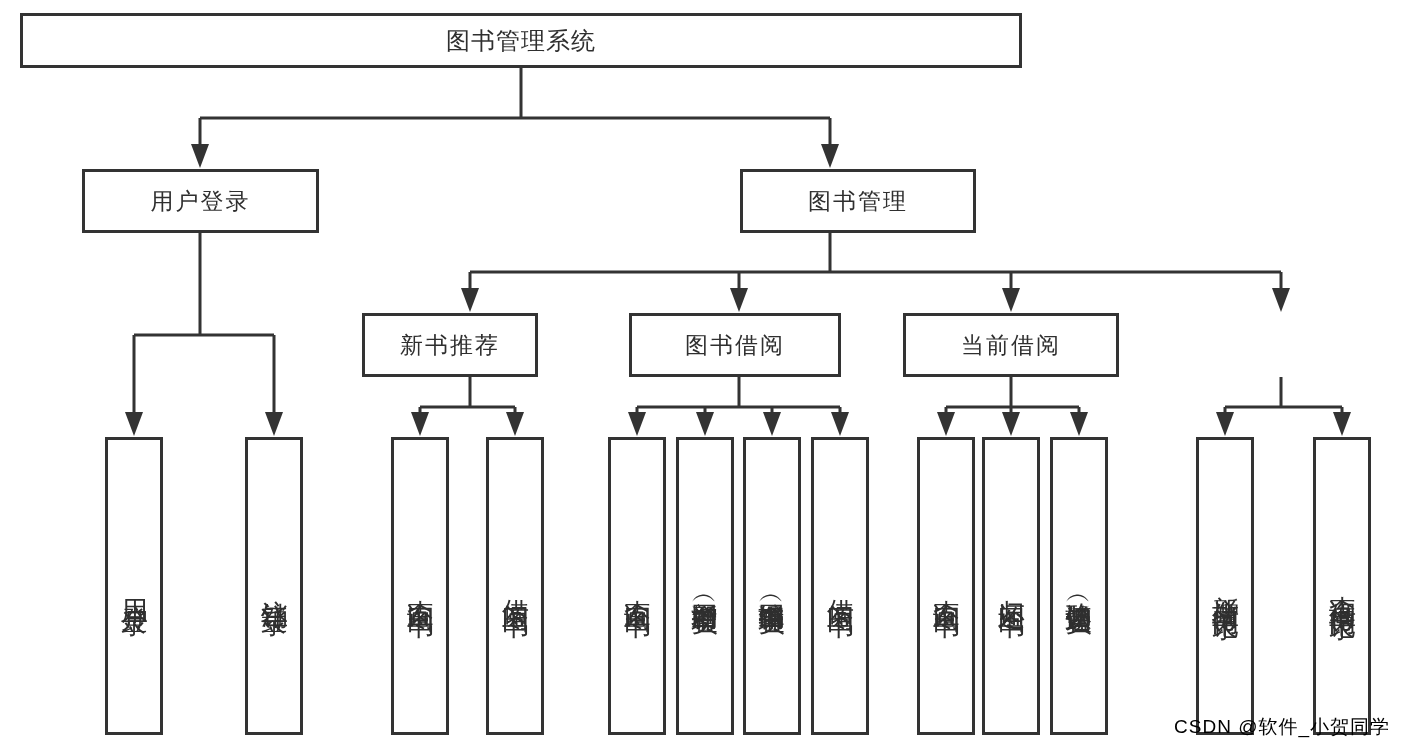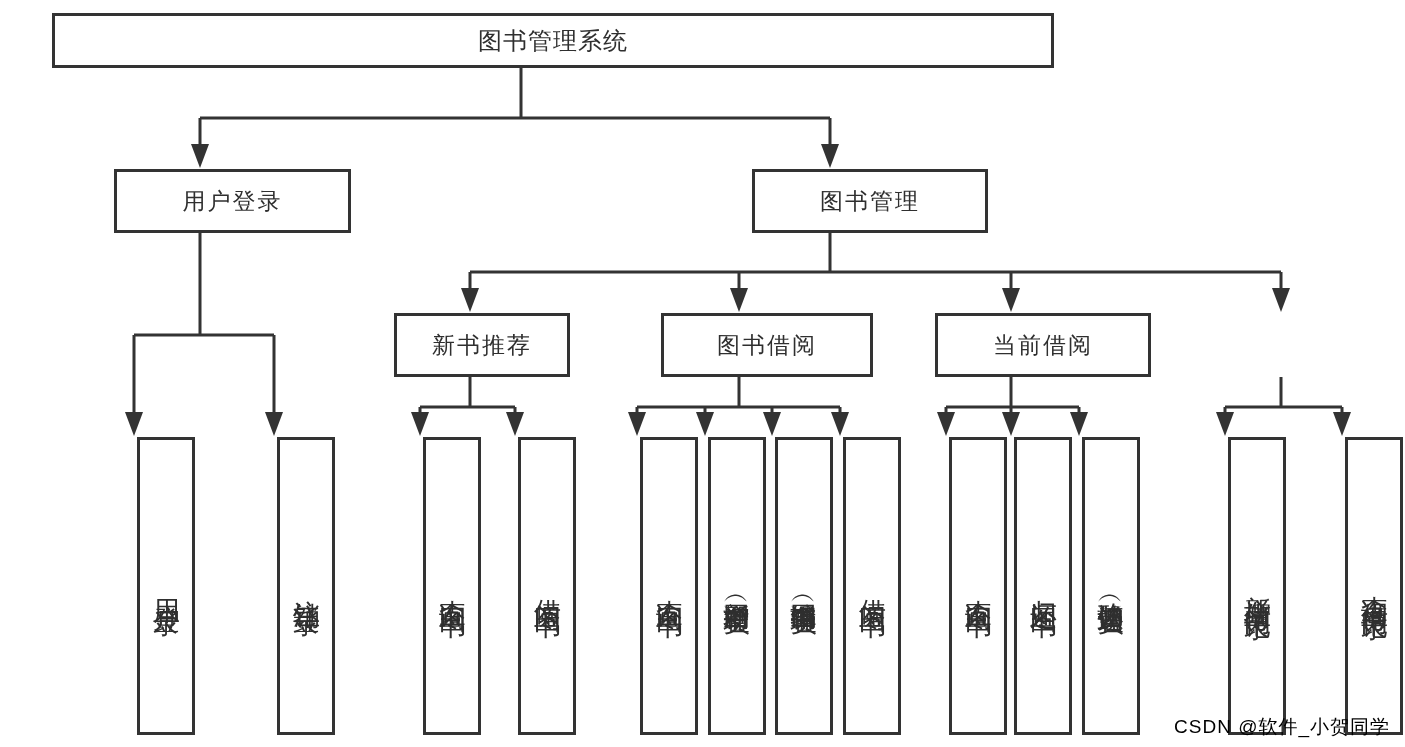--- a/index.html
+++ b/index.html
@@ -14,21 +14,20 @@
   svg.wires{position:absolute;left:0;top:0;width:1405px;height:747px;}
   .box{
     position:absolute;
     box-sizing:border-box;
     border:3px solid #333333;
     background:#ffffff;
     display:flex;
     align-items:center;
     justify-content:center;
     text-align:center;
-    margin-left:32px;
   }
   .root{
     left:20px;top:13px;width:1002px;height:55px;
     font-size:24px;letter-spacing:1px;
   }
   .hbox{height:64px;font-size:23px;letter-spacing:2px;}
   .l2{top:169px;}
   .l3{top:313px;}
   .leaf{
     top:437px;width:58px;height:298px;
@@ -87,21 +86,21 @@
       <polygon points="1011,436 1002,412 1020,412"></polygon>
       <polygon points="1079,436 1070,412 1088,412"></polygon>
       <polygon points="1225,436 1216,412 1234,412"></polygon>
       <polygon points="1342,436 1333,412 1351,412"></polygon>
     </g>
   </svg>
 
   <div class="box root">图书管理系统</div>
 
   <div class="box hbox l2" style="left:82px;width:237px;">用户登录</div>
-  <div class="box hbox l2" style="left:720px;width:236px;">图书管理</div>
+  <div class="box hbox l2" style="left:740px;width:236px;">图书管理</div>
 
   <div class="box hbox l3" style="left:362px;width:176px;">新书推荐</div>
   <div class="box hbox l3" style="left:629px;width:212px;">图书借阅</div>
   <div class="box hbox l3" style="left:903px;width:216px;">当前借阅</div>
 
   <div class="box leaf" style="left:105px;">用户登录</div>
   <div class="box leaf" style="left:245px;">注销登录</div>
 
   <div class="box leaf" style="left:391px;">查询图书</div>
   <div class="box leaf" style="left:486px;">借阅图书</div>

